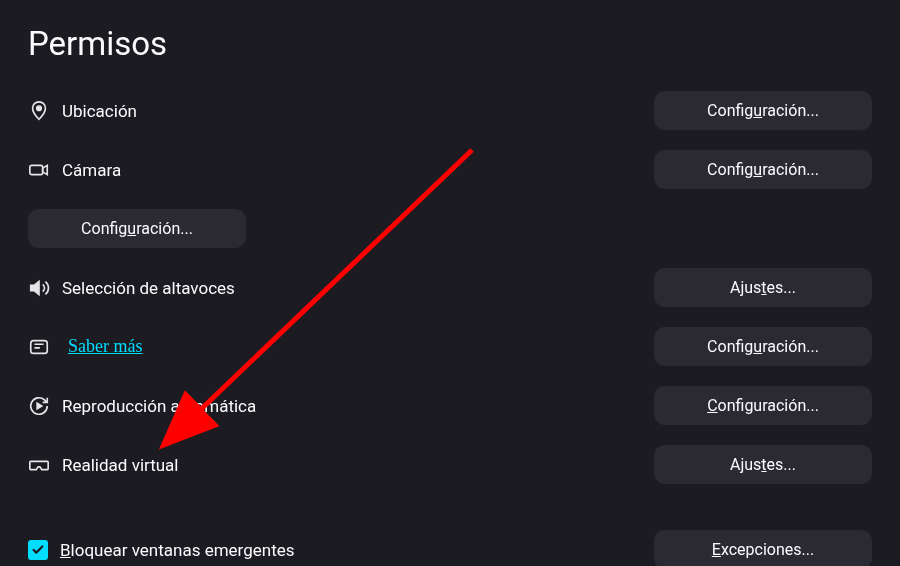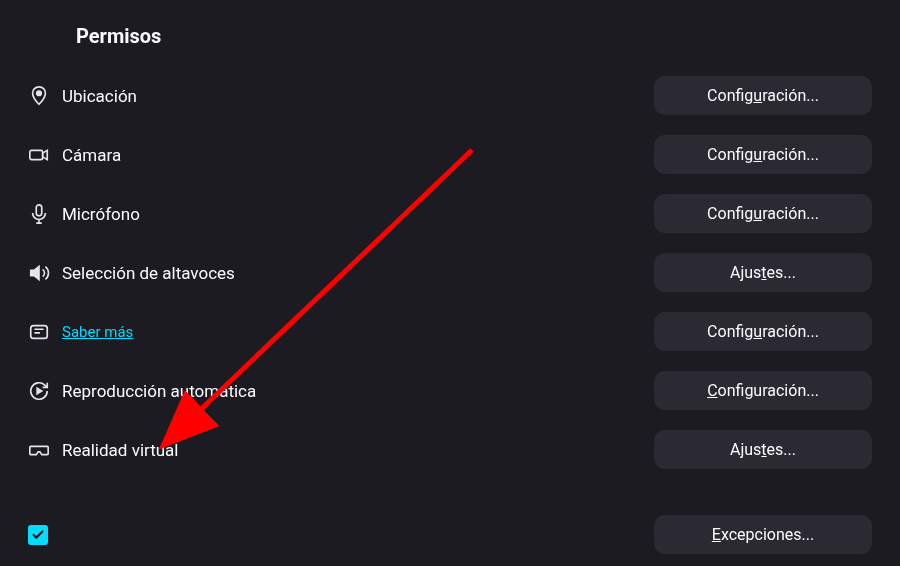--- a/index.html
+++ b/index.html
@@ -11,24 +11,23 @@
       background: #1c1b22;
       color: #fbfbfe;
       font-family: -apple-system, BlinkMacSystemFont, "Segoe UI", Roboto, sans-serif;
       width: 900px;
       height: 566px;
       padding: 24px 28px;
       position: relative;
       overflow: hidden;
     }
     .section-title {
-      font-size: 20px;
-      font-weight: 700;
+      font-size: 33px;
+      font-weight: 400;
       margin-bottom: 18px;
-      margin-left: 48px;
     }
     .permission-row {
       display: flex;
       align-items: center;
       justify-content: space-between;
       padding: 10px 0;
       min-height: 50px;
     }
     .row-left {
       display: flex;
@@ -62,22 +61,24 @@
       font-family: inherit;
       cursor: pointer;
       border-radius: 11px;
     }
     .btn .u {
       text-decoration: underline;
     }
     .link {
       color: #00ddff;
       text-decoration: underline;
-      font-size: 15px;
+      font-size: 18px;
       cursor: pointer;
+      margin-left: 6px;
+      font-family: Liberation Serif, serif;
     }
     .checkbox-row {
       display: flex;
       align-items: center;
       justify-content: space-between;
       padding: 10px 0;
       min-height: 50px;
     }
     .checkbox-left {
       display: flex;
@@ -134,29 +135,20 @@
         <rect x="2" y="7" width="14" height="10" rx="2"></rect>
         <path d="M16 10l5-3v10l-5-3z"></path>
       </svg>
     </span>
     <span class="row-label">Cámara</span>
   </div>
   <button class="btn"><span>Config</span><span class="u">u</span><span>ración...</span></button>
 </div>
 
 <div class="permission-row">
-  <div class="row-left">
-    <span class="icon">
-      <svg viewBox="0 0 24 24" fill="none" stroke="#fbfbfe" stroke-width="1.8">
-        <rect x="9" y="2" width="6" height="12" rx="3"></rect>
-        <path d="M5 11a7 7 0 0 0 14 0M12 18v4M9 22h6"></path>
-      </svg>
-    </span>
-    <span class="row-label">Micrófono</span>
-  </div>
   <button class="btn"><span>Config</span><span class="u">u</span><span>ración...</span></button>
 </div>
 
 <div class="permission-row">
   <div class="row-left">
     <span class="icon">
       <svg viewBox="0 0 24 24" fill="none" stroke="#fbfbfe" stroke-width="1.8">
         <path d="M3 9v6h4l5 4V5L7 9H3z" fill="#fbfbfe"></path>
         <path d="M16 8a5 5 0 0 1 0 8M19 5a9 9 0 0 1 0 14"></path>
       </svg>
@@ -207,20 +199,21 @@
 
 <div class="spacer"></div>
 
 <div class="checkbox-row">
   <div class="checkbox-left">
     <div class="checkbox">
       <svg viewBox="0 0 16 16">
           <path d="M3 8l3 3 7-7" stroke="#1c1b22" stroke-width="2.5" fill="none" stroke-linecap="round" stroke-linejoin="round"></path>
         </svg>
     </div>
+    <span class="row-label"><span></span><span class="u" style="text-decoration:underline">B</span><span>loquear ventanas emergentes</span></span>
   </div>
   <button class="btn"><span></span><span class="u">E</span><span>xcepciones...</span></button>
 </div>
 
 <svg class="arrow-overlay" width="900" height="566">
   <defs>
     <marker id="arrowhead" markerWidth="12" markerHeight="10" refX="2" refY="5" orient="auto">
       <polygon points="0 0, 12 5, 0 10" fill="#ff0000"></polygon>
     </marker>
   </defs>

